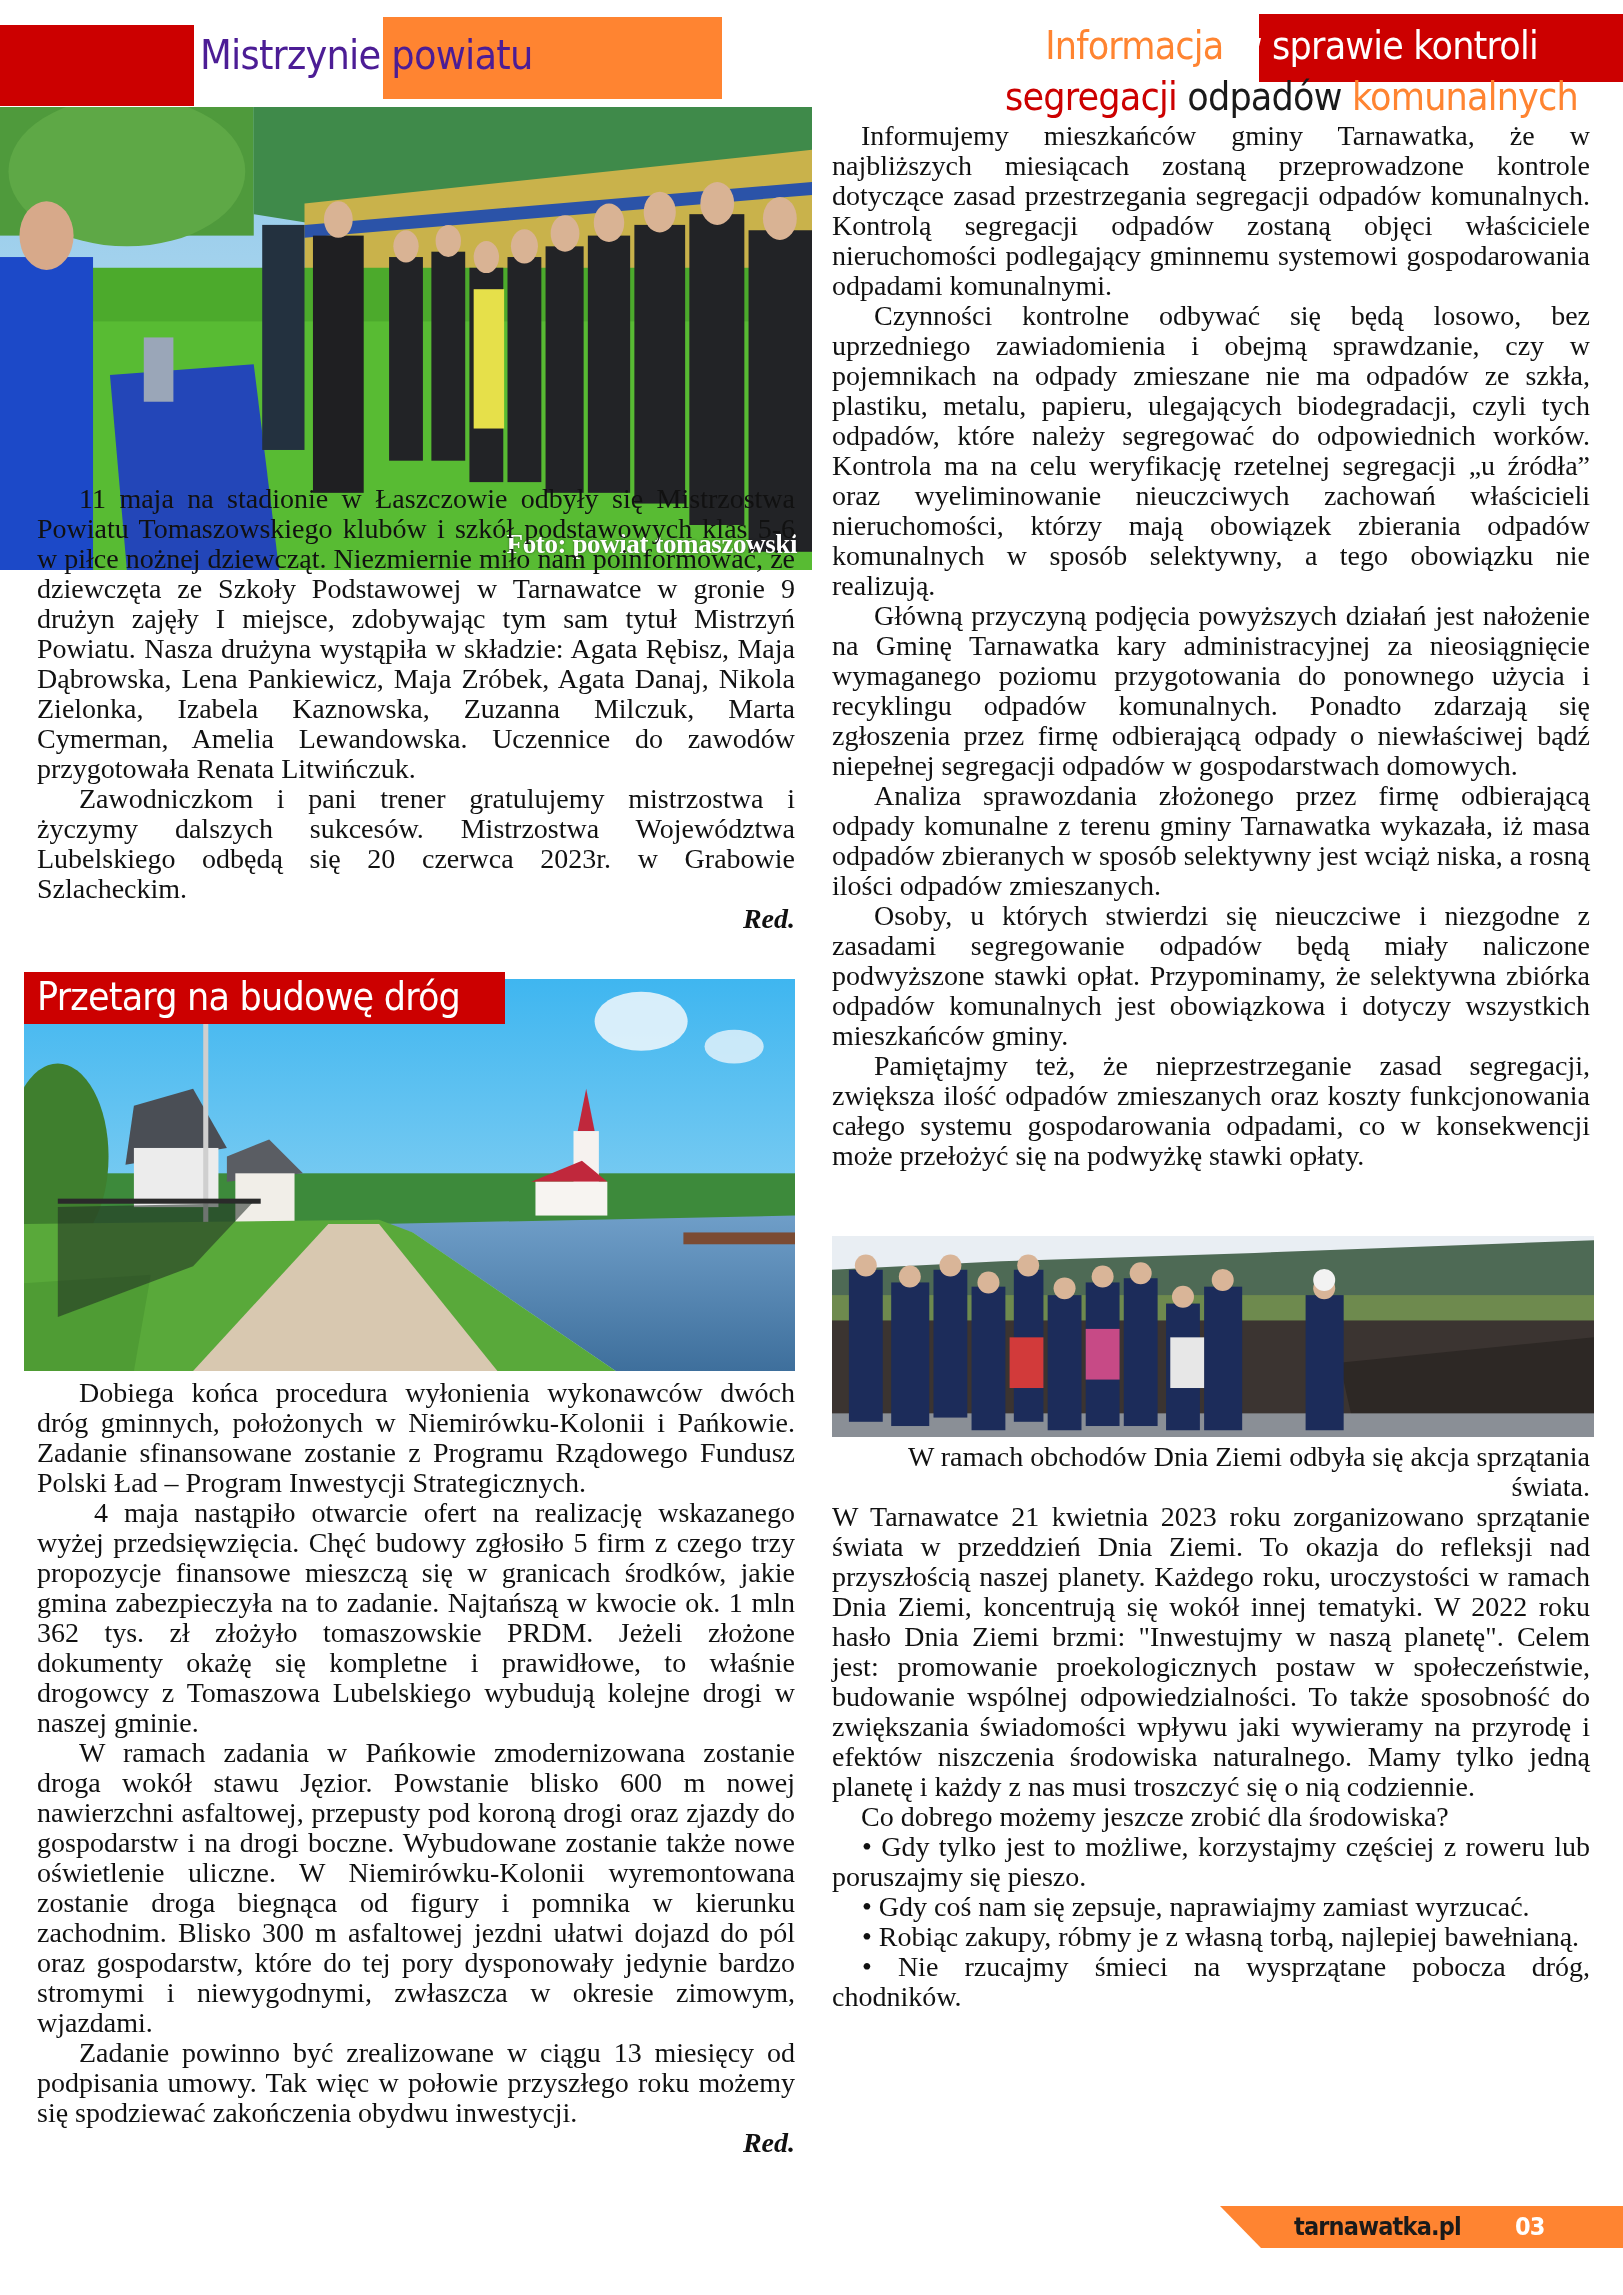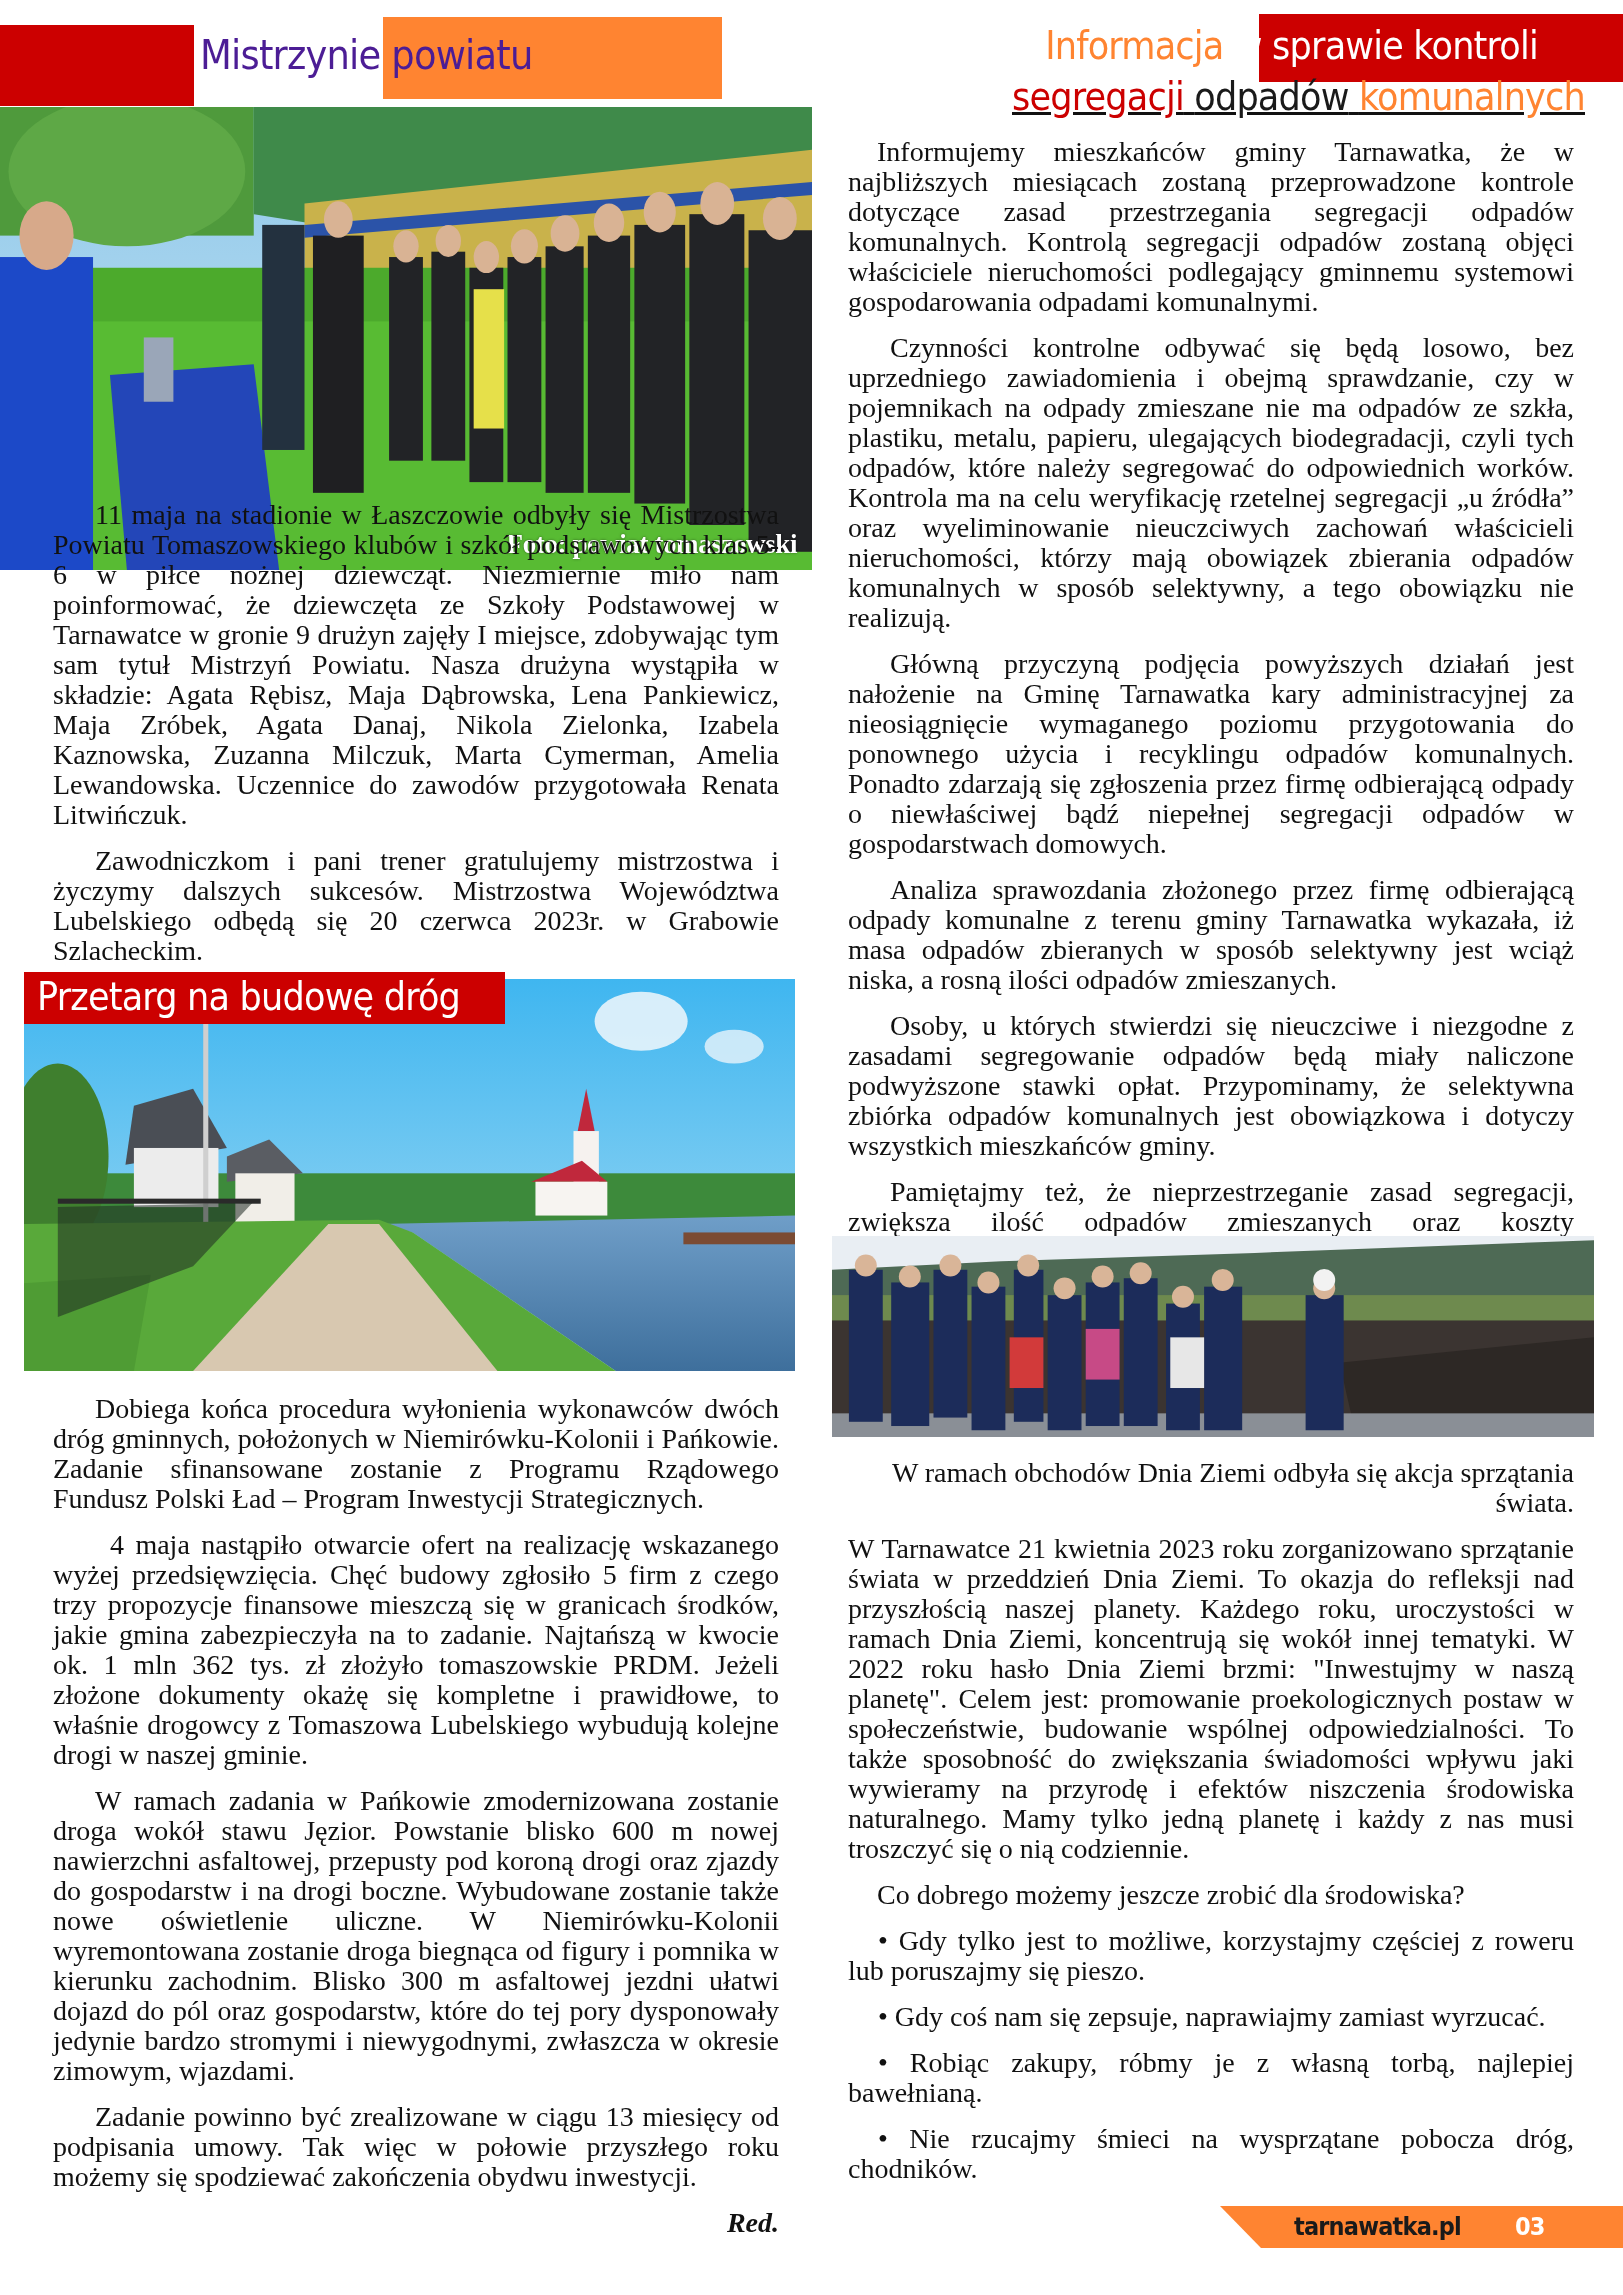--- a/index.html
+++ b/index.html
@@ -2,21 +2,21 @@
 <html style="font-size:13.5px"><head>
 <meta charset="utf-8">
 <style>
   html, body { margin:0; padding:0; }
   body { width:1623px; height:2295px; position:relative; background:#ffffff; overflow:hidden;
          font-family:"Liberation Serif", serif; color:#111; }
   .abs { position:absolute; }
   .hdr { font-family:"DejaVu Sans", sans-serif; font-stretch:condensed; letter-spacing:-0.8px; }
   .body-text { font-family:"Liberation Serif", serif; font-size:28px; line-height:30px; text-align:justify;
                transform-origin:0 0; }
-  .body-text p { margin:16px; text-indent:42px; }
+  .body-text p { margin:0; text-indent:42px; }
   .body-text p.noind { text-indent:0; }
   .body-text p.bullet { text-indent:30px; }
   .sig { text-align:right; font-weight:bold; font-style:italic; }
   
   .photo { overflow:hidden; }
   .photo svg { display:block; width:100%; height:100%; }
   .caption-foto { font-family:"Liberation Serif", serif; color:#fff; font-size:27px; letter-spacing:-0.4px;
                   text-shadow:0 0 2.5px rgba(0,0,0,0.5); }
 </style>
 </head>
@@ -27,21 +27,21 @@
 <div class="abs hdr" style="left:200px;top:30px;font-size:41px;line-height:51px;color:#4c1d95;">
   <span>Mistrzynie</span>
   <span>powiatu</span>
 </div>
 
 <div class="abs" style="left:1259px;top:14.4px;width:364px;height:68px;background:#CC0000;"></div>
 <div class="abs hdr" style="left:998px;top:20px;width:587px;text-align:center;font-size:39px;line-height:52px;">
   <span style="color:#FF8431;">Informacja</span>
   <span style="color:#ffffff;">w sprawie kontroli</span>
 </div>
-<div class="abs hdr" style="left:998px;top:71px;width:587px;text-align:right;font-size:39px;line-height:51px;text-decoration:underline;">
+<div class="abs hdr" style="left:998px;top:71px;width:587px;text-align:center;font-size:39px;line-height:51px;">
   <span style="color:#CC0000;">segregacji</span>
   <span style="color:#1A1A1A;">odpadów</span>
   <span style="color:#FF8431;">komunalnych</span>
 </div>
 
 <div class="abs photo" style="left:0;top:107px;width:812px;height:463px;font-weight:bold;">
   <svg viewBox="0 0 960 432" preserveAspectRatio="none">
     <defs>
       <linearGradient id="sky1" x1="0" y1="0" x2="0" y2="1">
         <stop offset="0" stop-color="#8ec7ea"></stop>

